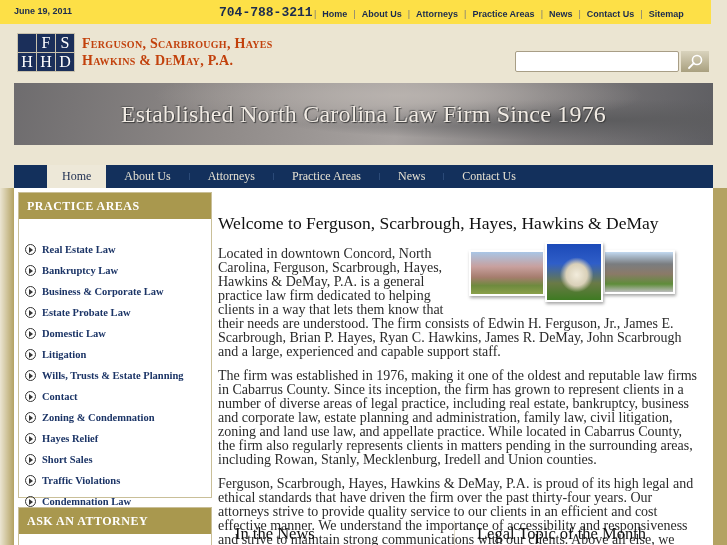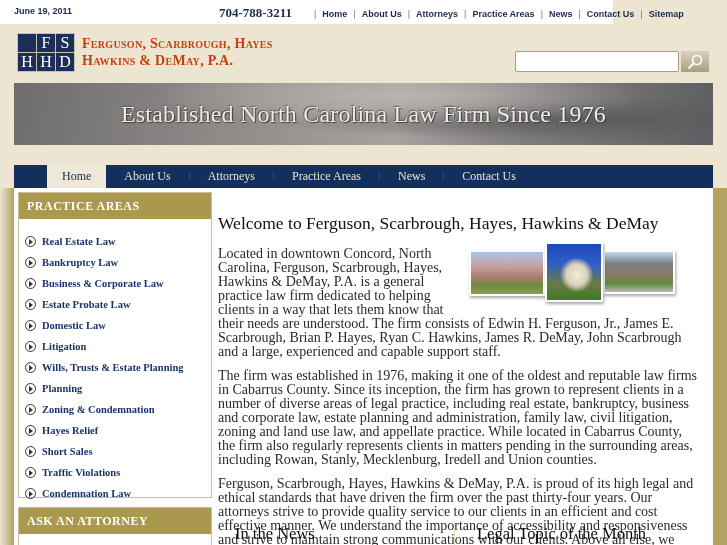--- a/index.html
+++ b/index.html
@@ -11,30 +11,30 @@
   }
   .left-gold {
     position: absolute; left: 0; top: 188px; width: 14px; height: 357px;
     background: linear-gradient(90deg, #ebe5d2 0%, #b3a262 100%);
   }
   .right-gold {
     position: absolute; right: 0; top: 188px; width: 14px; height: 357px;
     background: #b3a262;
   }
   .topbar {
-    position: absolute; left: 0; top: 0; width: 613px; height: 24px;
-    background: #ffffff;
+    position: absolute; left: 0; top: 0; width: 711px; height: 24px;
+    background: #fde047;
   }
   .date {
     position: absolute; left: 14px; top: 6px;
     font-family: "Liberation Sans", sans-serif; font-size: 9px; font-weight: bold; color: #1b2b4f;
   }
   .phone {
     position: absolute; left: 219px; top: 5px;
-    font-family: Liberation Serif, serif; font-size: 13px; font-weight: bold; color: #1b2b4f;
+    font-family: Liberation Mono, monospace; font-size: 13px; font-weight: bold; color: #1b2b4f;
   }
   .toplinks {
     position: absolute; left: 308px; top: 9px;
     font-family: "Liberation Sans", sans-serif; font-size: 9px; font-weight: bold; color: #1b2b4f;
     display: flex; align-items: center; white-space: nowrap;
   }
   .toplinks .sep { color: #7a7a7a; font-weight: normal; margin: 0 6px; }
   .toplinks a { color: #1b2b4f; text-decoration: none; }
 
   .logo {
@@ -93,21 +93,21 @@
 
   .sidebox {
     position: absolute; left: 18px; width: 194px; border: 1px solid #c9bf98; background: #fff;
   }
   .sidebox .head {
     background: #a9984e; color: #fff; font-size: 12px; font-weight: bold; letter-spacing: 0.5px;
     padding: 0 8px; height: 26px; display: flex; align-items: center;
   }
   .practice { top: 192px; height: 306px; }
   .ask { top: 507px; height: 40px; }
-  .plist { list-style: none; padding: 12px 0 0 6px; }
+  .plist { list-style: none; padding: 20px 0 0 6px; }
   .plist li {
     height: 21px; display: flex; align-items: center; font-size: 10.5px; font-weight: bold; color: #1b3466;
     cursor: pointer;
   }
   .plist .arrow {
     width: 11px; height: 11px; border: 1px solid #333; border-radius: 50%; margin-right: 6px;
     display: inline-flex; align-items: center; justify-content: center; flex-shrink: 0;
   }
   .plist .arrow::after {
     content: ""; width: 0; height: 0; border-top: 3px solid transparent; border-bottom: 3px solid transparent;
@@ -227,21 +227,21 @@
     <li>
         <span class="arrow"></span>
         <span>Litigation</span>
       </li>
     <li>
         <span class="arrow"></span>
         <span>Wills, Trusts &amp; Estate Planning</span>
       </li>
     <li>
         <span class="arrow"></span>
-        <span>Planning</span>
+        <span>Contact</span>
       </li>
     <li>
         <span class="arrow"></span>
         <span>Zoning &amp; Condemnation</span>
       </li>
     <li>
         <span class="arrow"></span>
         <span>Hayes Relief</span>
       </li>
     <li>

